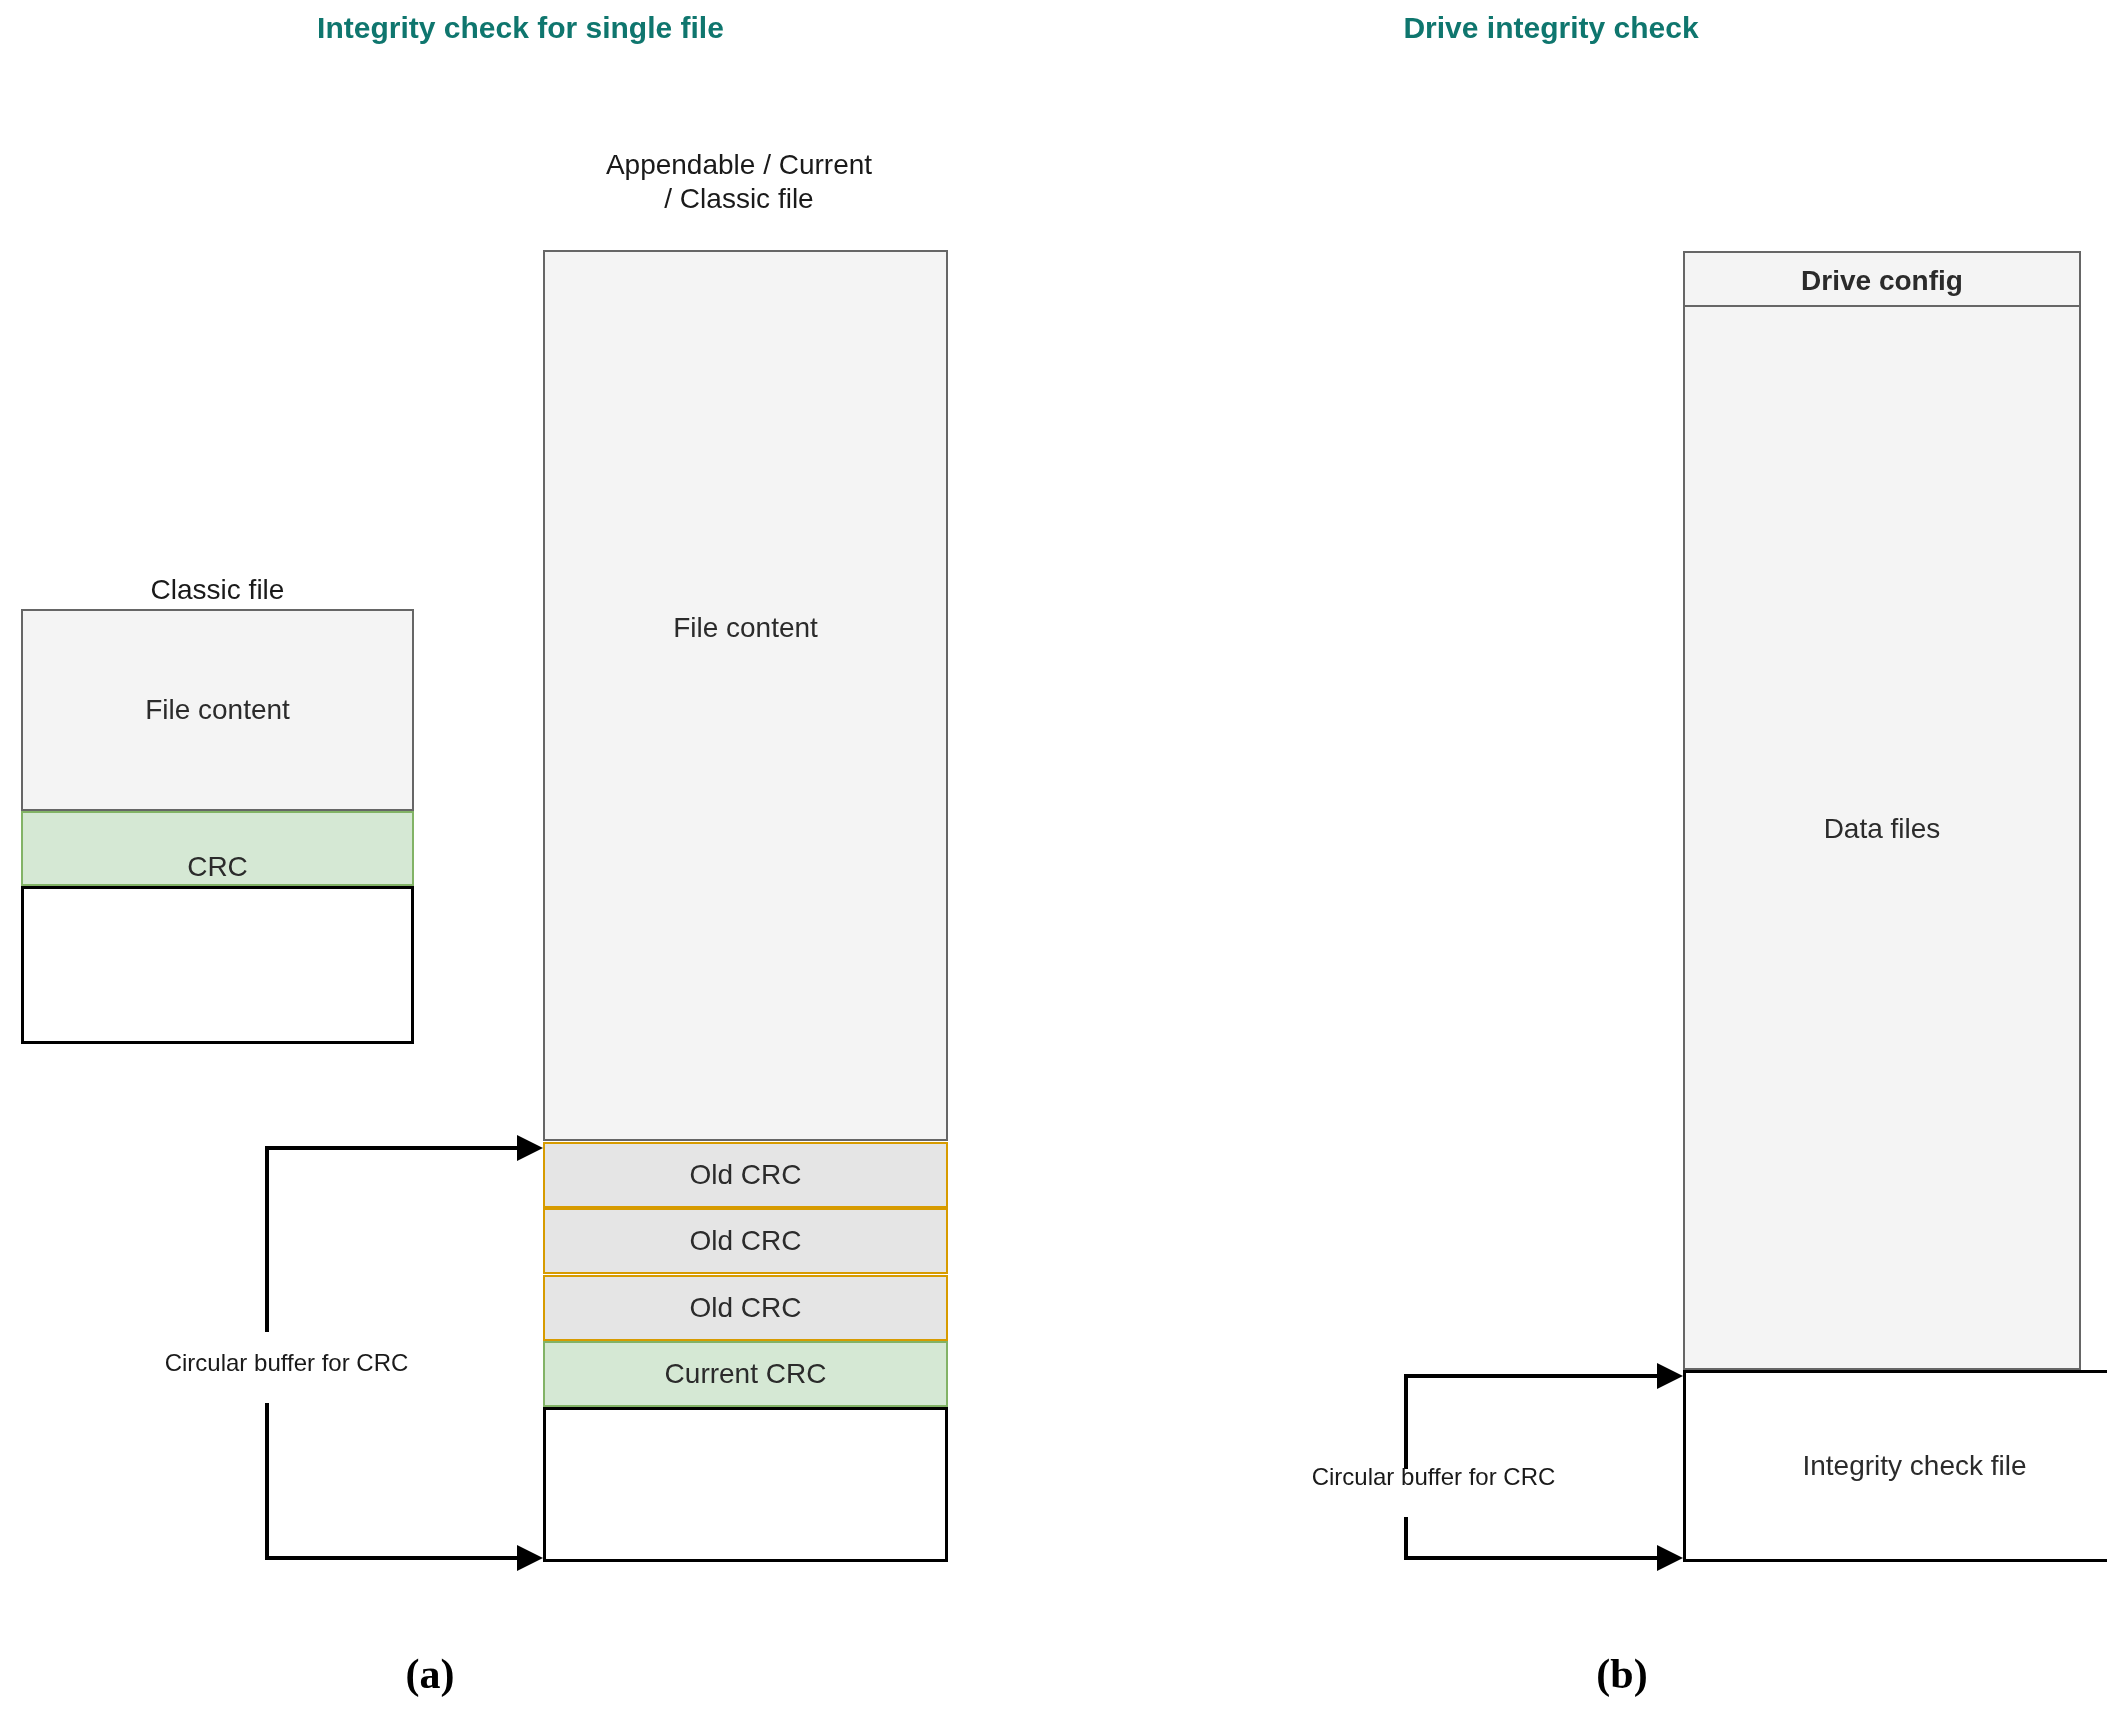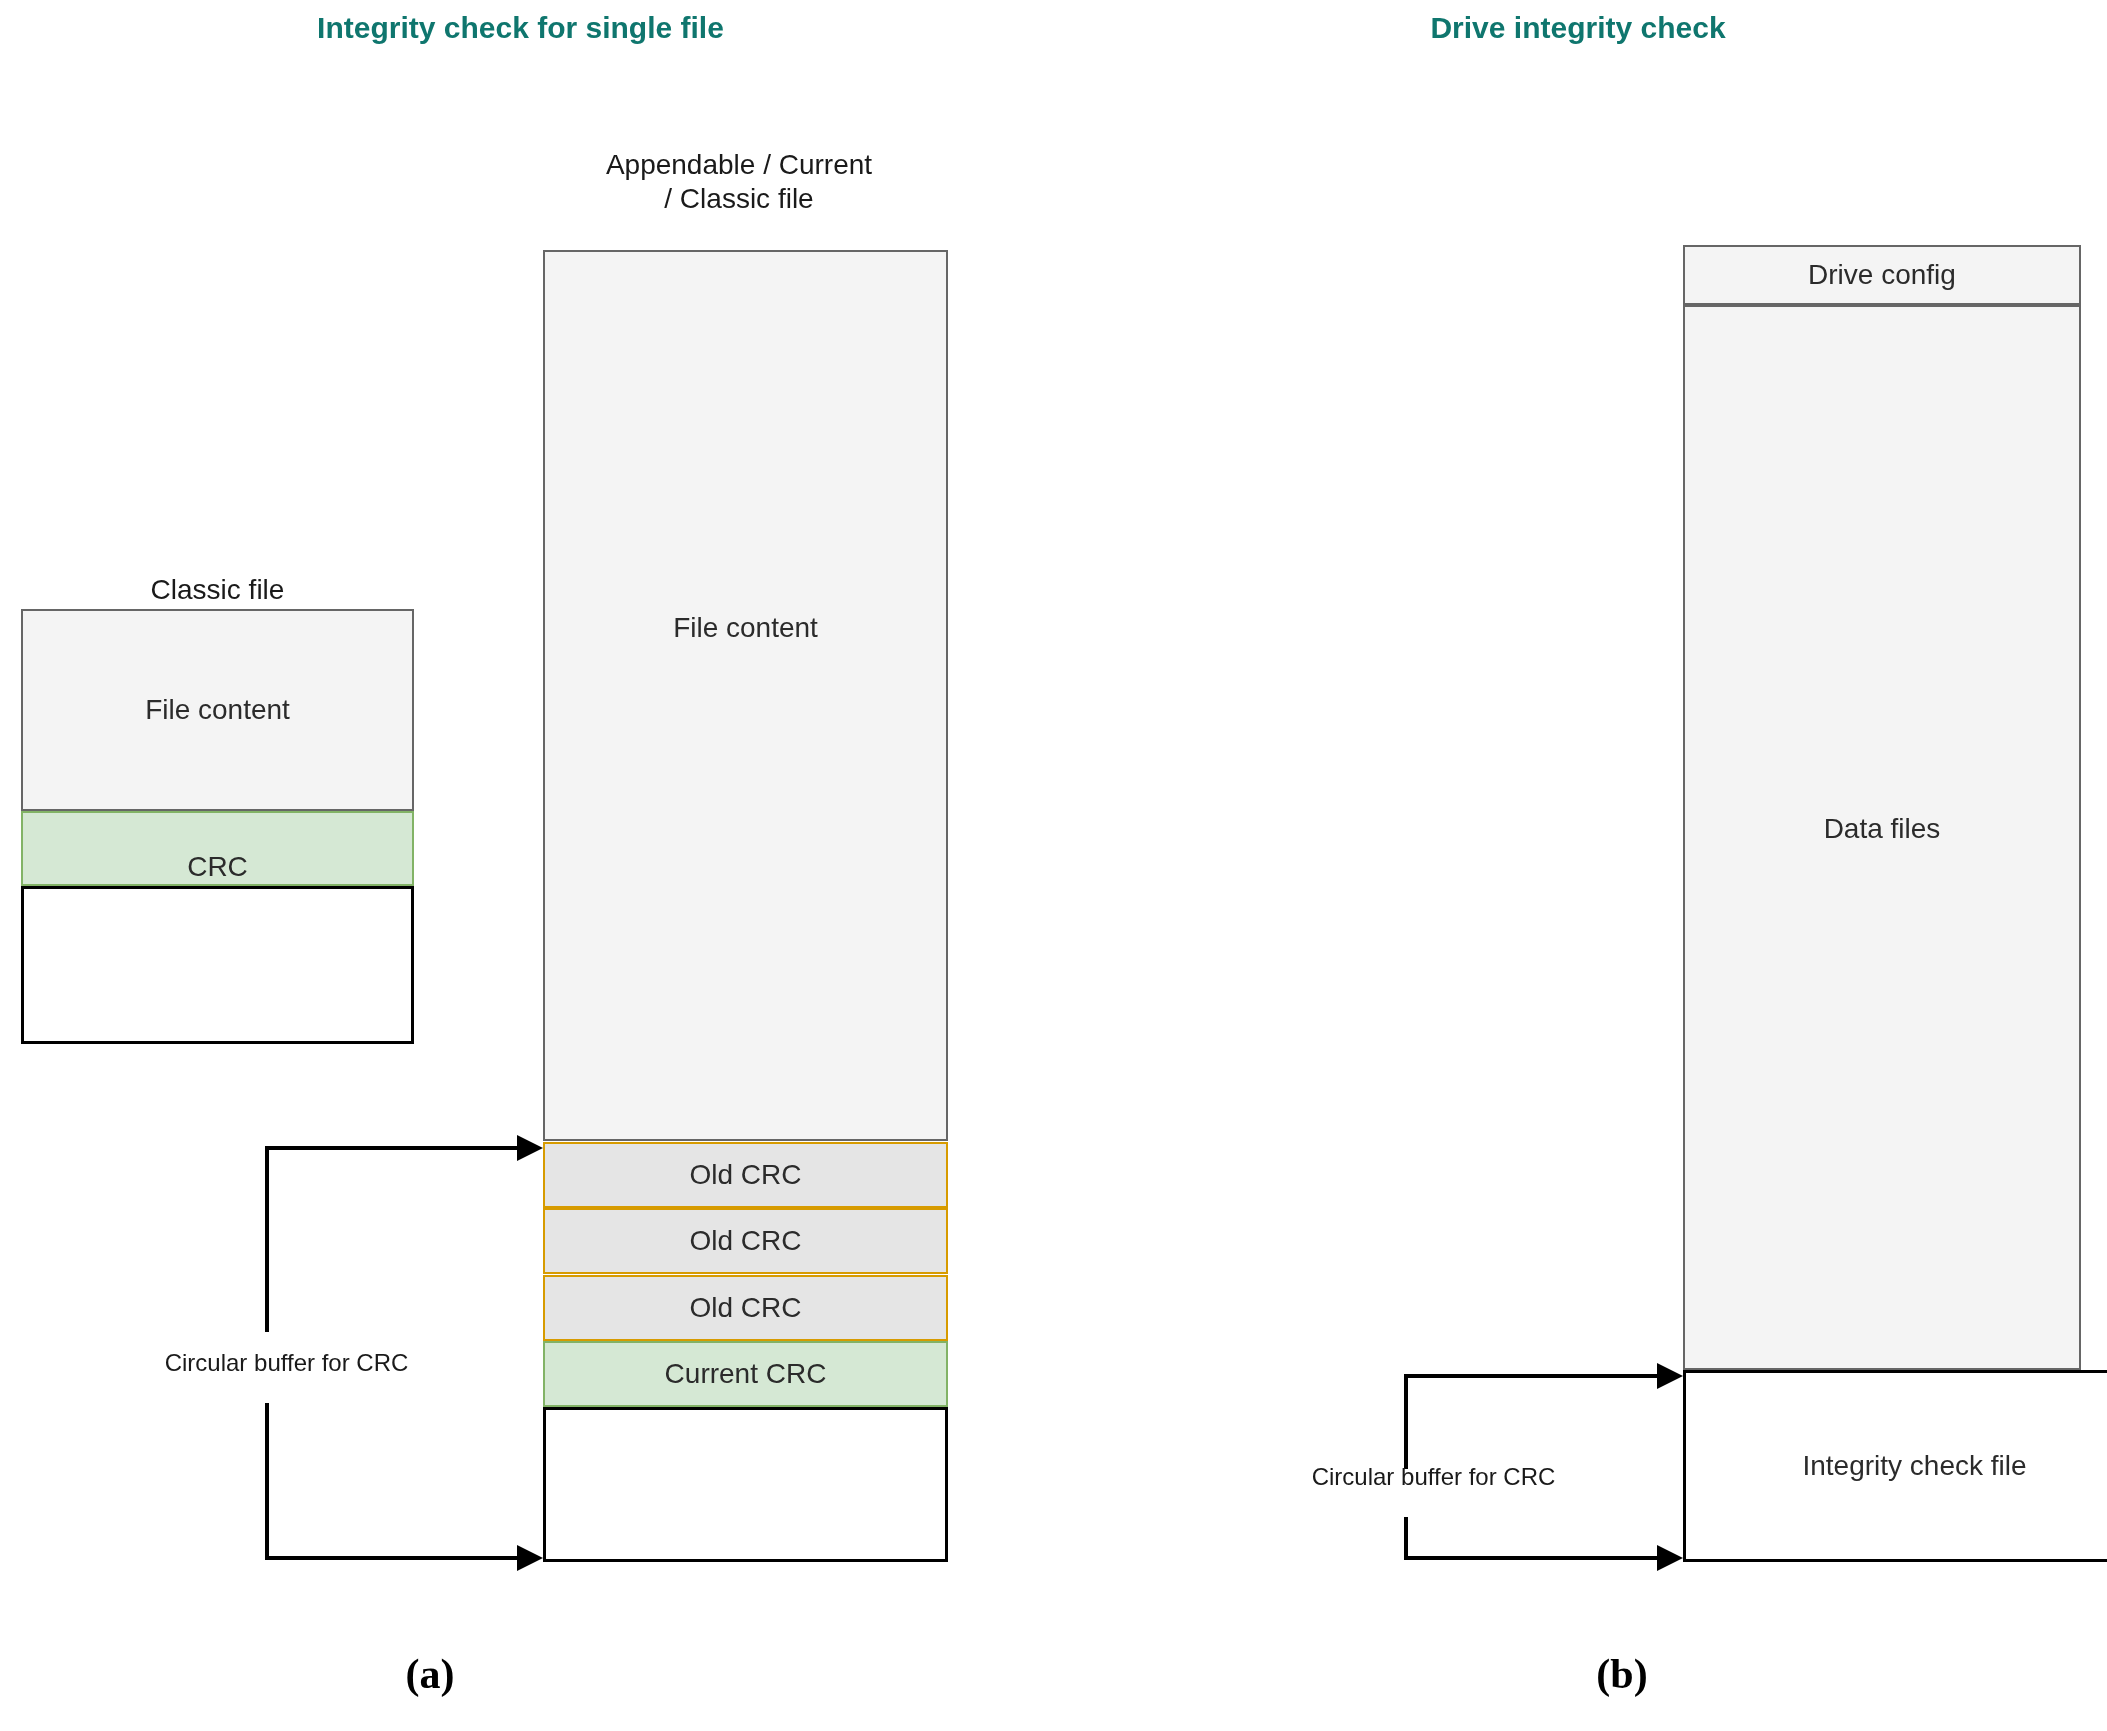--- a/index.html
+++ b/index.html
@@ -17,21 +17,21 @@
 
   .panel-title {
     position: absolute;
     font-weight: bold;
     font-size: 30px;
     color: #0f766e;
     text-align: center;
     white-space: nowrap;
   }
   #title-a { left: 0; width: 1041px; top: 10.6px; }
-  #title-b { left: 1048px; width: 1060px; top: 10.6px; }
+  #title-b { left: 1021px; width: 1060px; top: 10.6px; }
 
   .cap-label {
     position: absolute;
     font-family: "Liberation Serif", serif;
     font-weight: bold;
     font-size: 42px;
     color: #000;
     text-align: center;
   }
   #cap-a { left: 362px; width: 136px; top: 1650px; }
@@ -125,21 +125,21 @@
 <div class="arrowhead" style="left:517px; top:1135px;"></div>
 
 <div class="linev" style="left:265px; top:1403px; height:157px;"></div>
 <div class="lineh" style="left:265px; top:1556px; width:255px;"></div>
 <div class="arrowhead" style="left:517px; top:1545px;"></div>
 
 <div class="side-label" style="left:45px; width:483px; top:1349px;">Circular buffer for CRC</div>
 
 <div class="cap-label" id="cap-a">(a)</div>
 
-<div class="cell cell-grey" id="dr-0" style="left:1683px; top:245px; width:398px; height:60px;">
+<div class="cell cell-grey" id="dr-0" style="left:1683px; top:251px; width:398px; height:60px;font-weight:bold;">
   <span>Drive config</span>
 </div>
 <div class="cell cell-grey" id="dr-1" style="left:1683px; top:305px; width:398px; height:1065px;">
   <span style="position:relative; top:-8.3px;">Data files</span>
 </div>
 <div class="cell cell-white" id="dr-2" style="left:1683px; top:1370px; width:463px; height:192px;">
   <span>Integrity check file</span>
 </div>
 
 <div class="linev" style="left:1404px; top:1374px; height:95px;"></div>

